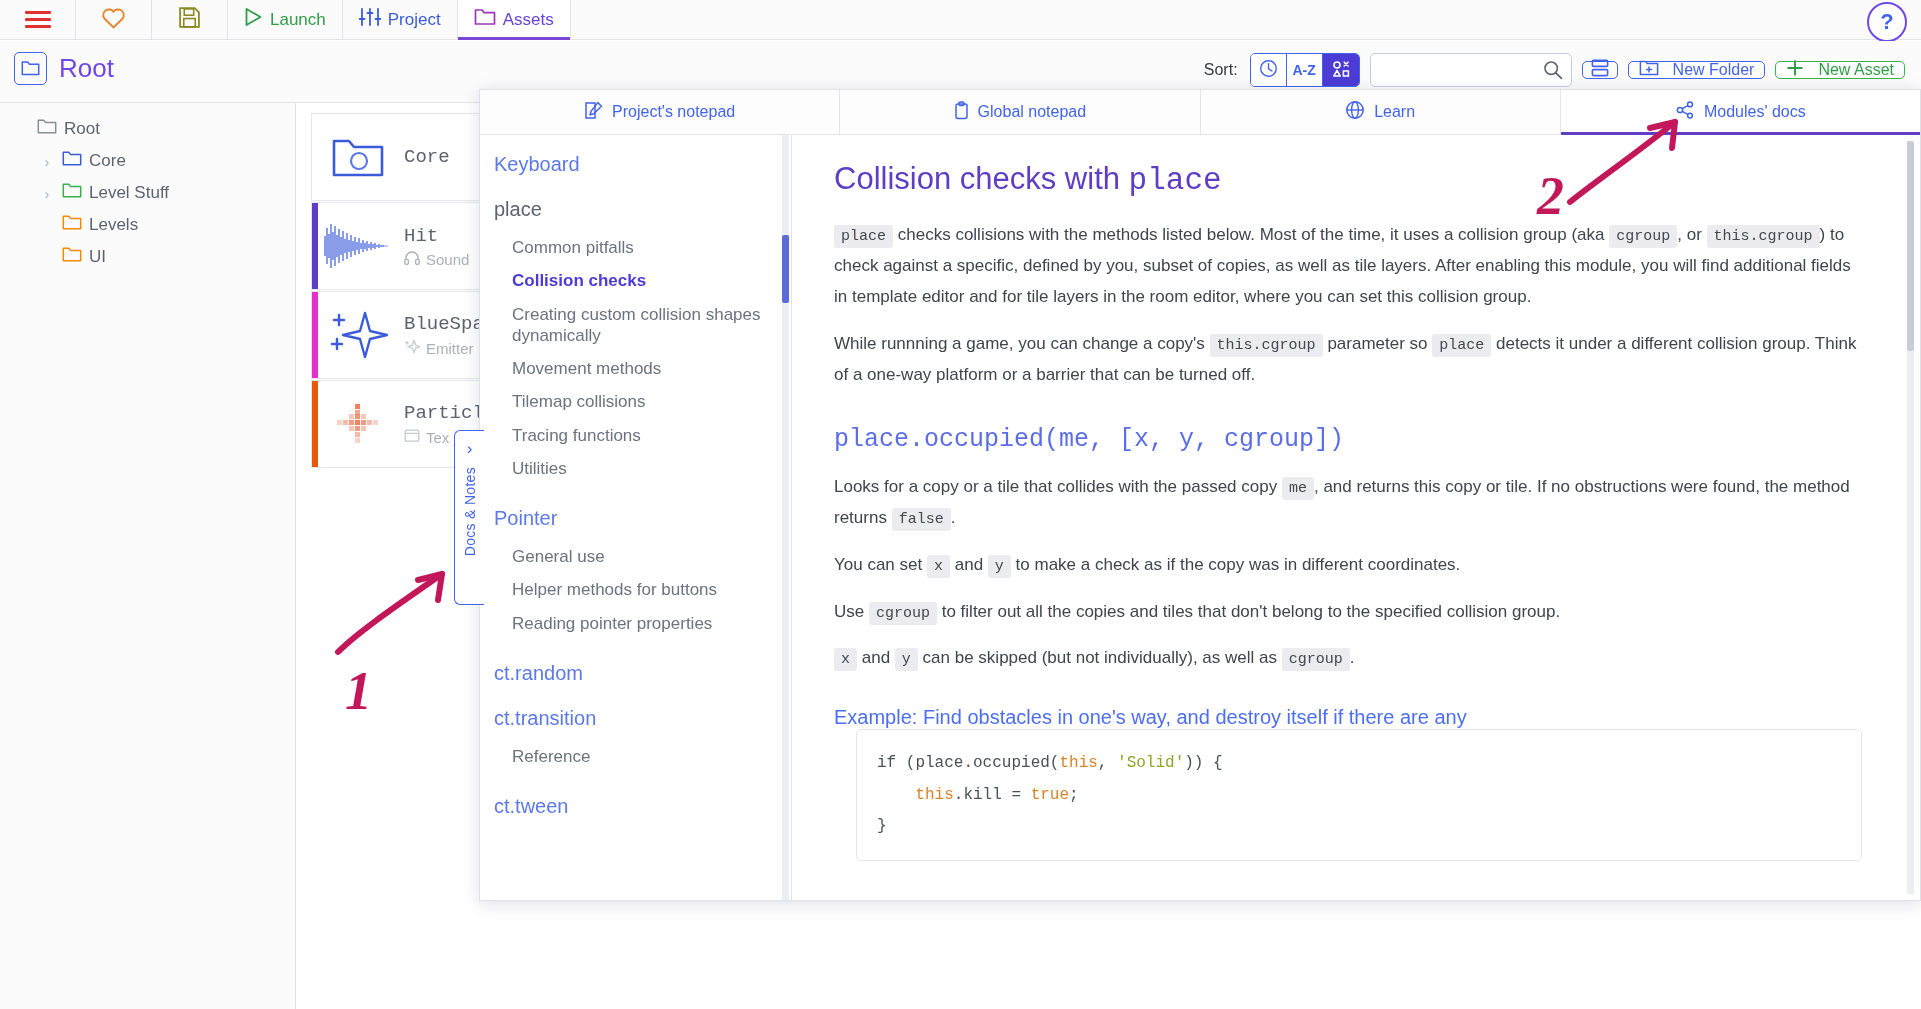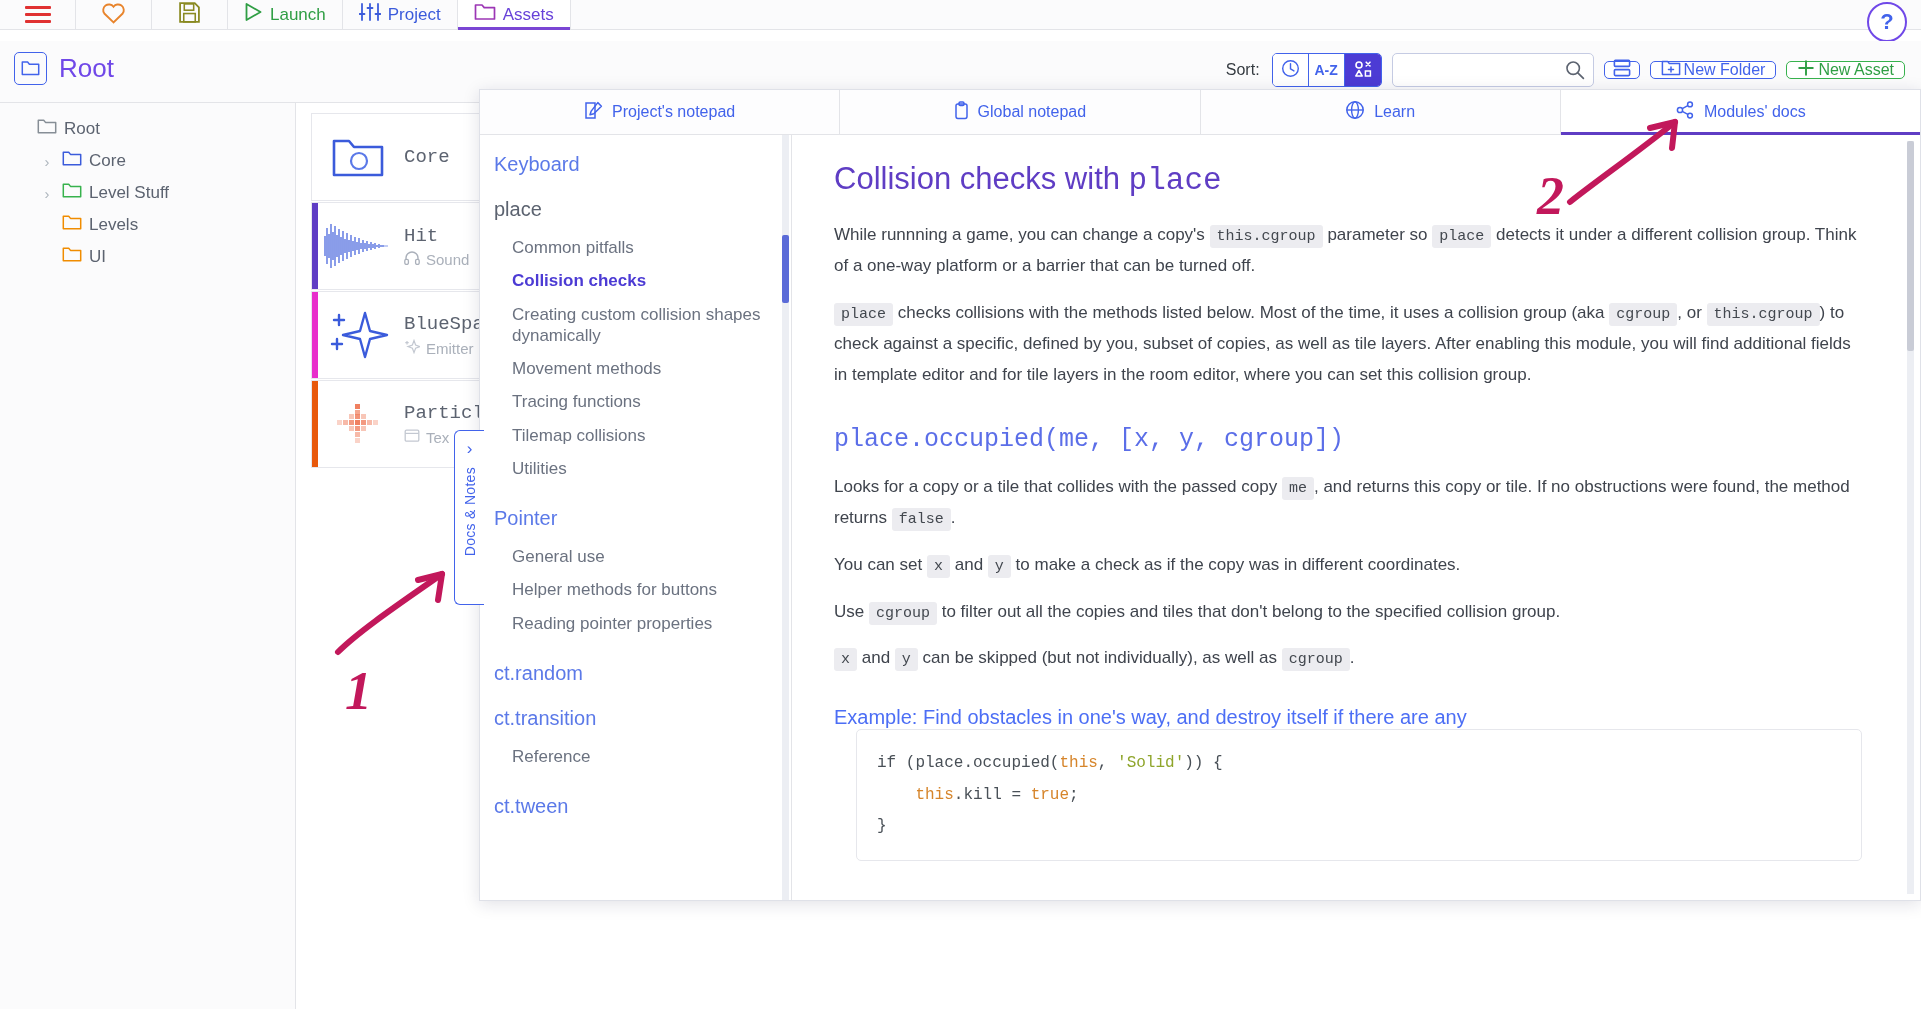--- a/index.html
+++ b/index.html
@@ -6,21 +6,21 @@
   html, body {
     width: 1921px; height: 1009px;
     font-family: "Liberation Sans", sans-serif;
     background: #ffffff;
     overflow: hidden;
   }
   body { position: relative; }
 
   
   #topbar {
-    position: absolute; top: 0; left: 0; width: 1921px; height: 30px;
+    position: absolute; top: 0; left: 0; width: 1921px; height: 40px;
     background: #fbfbfc;
     border-bottom: 1px solid #e3e4e8;
     display: flex; align-items: stretch;
   }
   .tb-btn {
     display: flex; align-items: center; justify-content: center;
     gap: 7px;
     border-right: 1px solid #e3e4e8;
     padding: 0 16px;
     font-size: 17px;
@@ -95,21 +95,21 @@
     position: relative; width: 202px; height: 34px;
     border: 1.5px solid #c5cbe3; border-radius: 5px; background: #fff;
   }
   #search-input {
     width: 100%; height: 100%; border: 0; outline: none; background: transparent;
     padding: 0 34px 0 10px; font-size: 15px; font-family: "Liberation Sans", sans-serif;
   }
   #search-icon-wrap { position: absolute; right: 8px; top: 6px; }
   .obtn {
     height: 18px; border: 1.5px solid #4263eb; border-radius: 5px;
-    display: flex; align-items: center; gap: 3px; padding: 0 10px;
+    display: flex; align-items: center; gap: 14px; padding: 0 10px;
     color: #4263eb; font-size: 16px; background: #fff; cursor: pointer;
   }
   .obtn.sq { width: 36px; justify-content: center; padding: 0; }
   .obtn.green { border-color: #37b24d; color: #2f9e44; }
 
   
   #tree {
     position: absolute; left: 0; top: 103px; width: 296px; bottom: 0;
     background: #fbfbfc; border-right: 1px solid #e3e4e8;
     padding-top: 10px;
@@ -614,54 +614,54 @@
   <div id="docs-body">
 
     <div id="docs-nav">
       <div id="docs-nav-scroll">
         <div class="nav-grp first">Keyboard</div>
         <div class="nav-grp" style="color:#5c6370">place</div>
         <div class="nav-item">Common pitfalls</div>
         <div class="nav-item active">Collision checks</div>
         <div class="nav-item">Creating custom collision shapes dynamically</div>
         <div class="nav-item">Movement methods</div>
+        <div class="nav-item">Tilemap collisions</div>
         <div class="nav-item">Tracing functions</div>
-        <div class="nav-item">Tilemap collisions</div>
         <div class="nav-item">Utilities</div>
         <div class="nav-grp">Pointer</div>
         <div class="nav-item">General use</div>
         <div class="nav-item">Helper methods for buttons</div>
         <div class="nav-item">Reading pointer properties</div>
         <div class="nav-grp">ct.random</div>
         <div class="nav-grp">ct.transition</div>
         <div class="nav-item">Reference</div>
         <div class="nav-grp">ct.tween</div>
       </div>
       <div id="nav-scrollbar"></div>
       <div id="nav-thumb"></div>
     </div>
 
     <div id="docs-article">
       <h1>
         <span>Collision checks with </span><span class="mono">place</span>
       </h1>
 
       <p>
+        <code class="inl">place</code>
+        <span>checks collisions with the methods listed below. Most of the time, it uses a collision group (aka</span>
+        <code class="inl">cgroup</code><span>, or</span>
+        <code class="inl">this.cgroup</code><span>) to check against a specific, defined by you, subset of copies, as well as tile layers. After enabling this module, you will find additional fields in template editor and for tile layers in the room editor, where you can set this collision group.</span>
+      </p>
+
+      <p>
         <span>While runnning a game, you can change a copy's</span>
         <code class="inl">this.cgroup</code>
         <span>parameter so</span>
         <code class="inl">place</code>
         <span>detects it under a different collision group. Think of a one-way platform or a barrier that can be turned off.</span>
-      </p>
-
-      <p>
-        <code class="inl">place</code>
-        <span>checks collisions with the methods listed below. Most of the time, it uses a collision group (aka</span>
-        <code class="inl">cgroup</code><span>, or</span>
-        <code class="inl">this.cgroup</code><span>) to check against a specific, defined by you, subset of copies, as well as tile layers. After enabling this module, you will find additional fields in template editor and for tile layers in the room editor, where you can set this collision group.</span>
       </p>
 
       <h2>place.occupied(me, [x, y, cgroup])</h2>
 
       <p>
         <span>Looks for a copy or a tile that collides with the passed copy</span>
         <code class="inl">me</code><span>, and returns this copy or tile. If no obstructions were found, the method returns</span>
         <code class="inl">false</code><span>.</span>
       </p>
 

